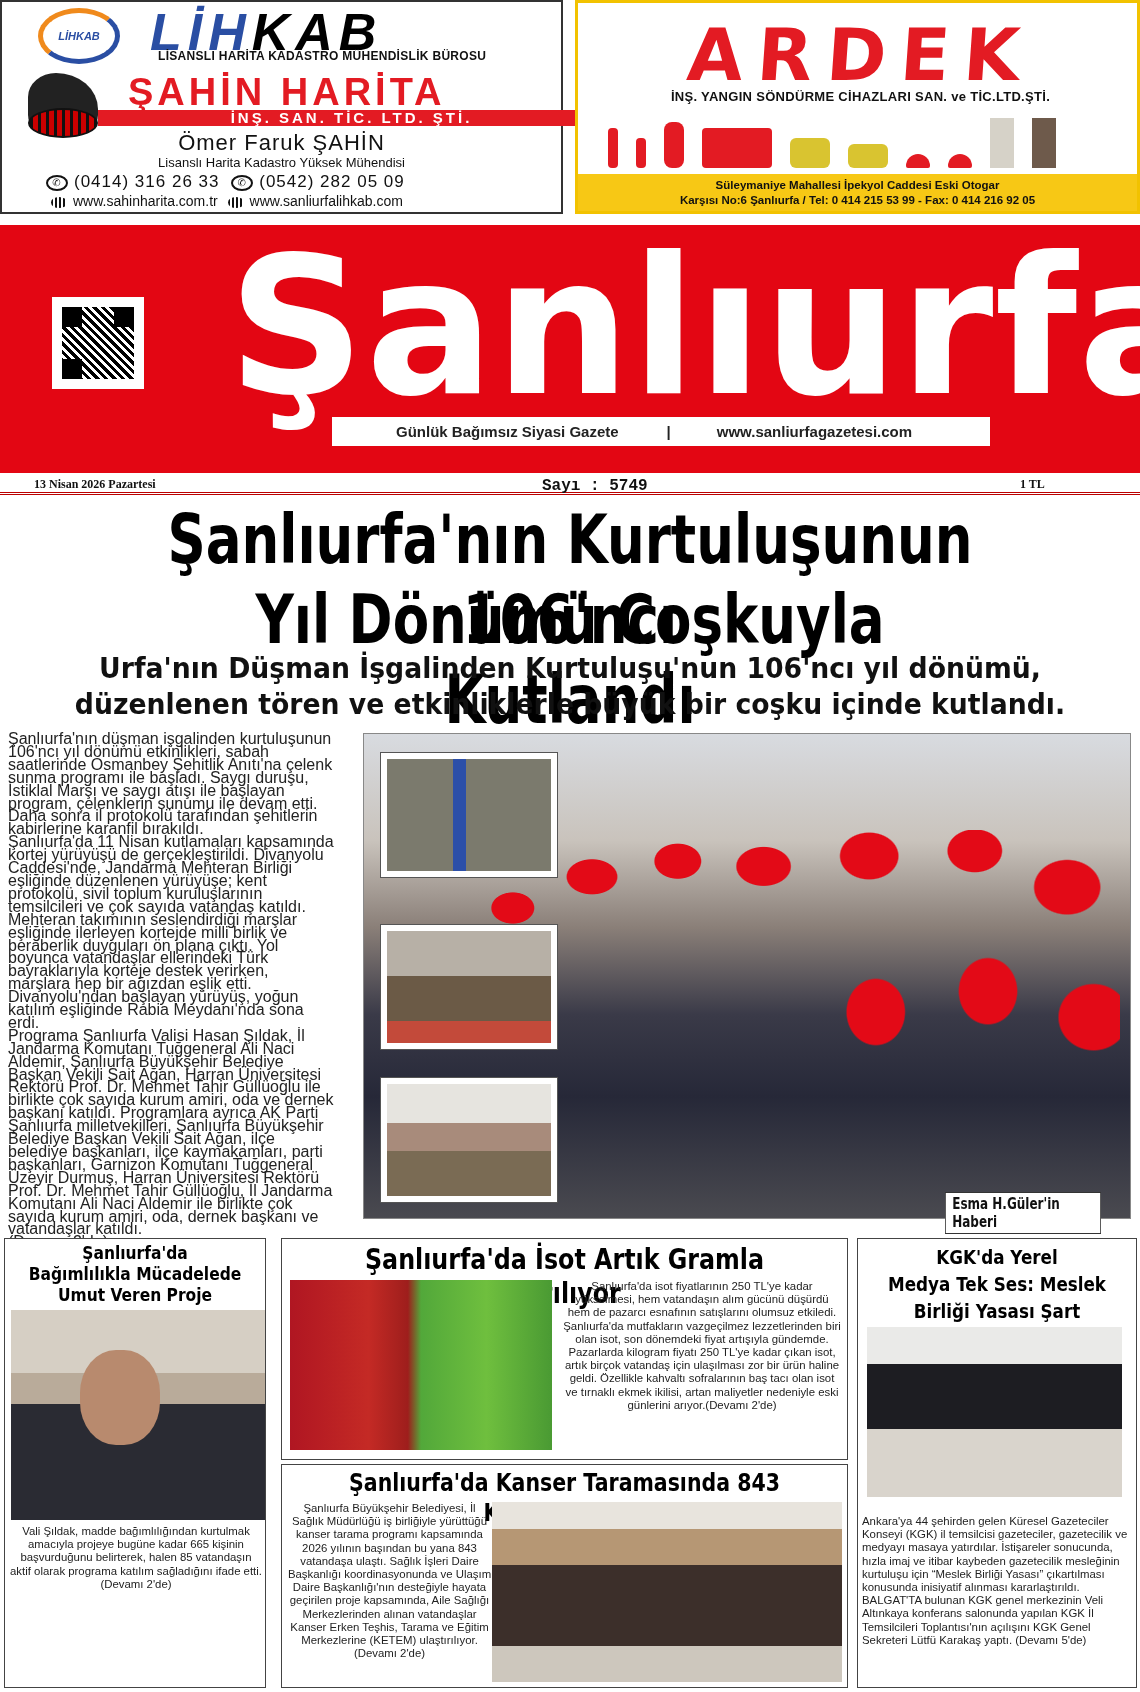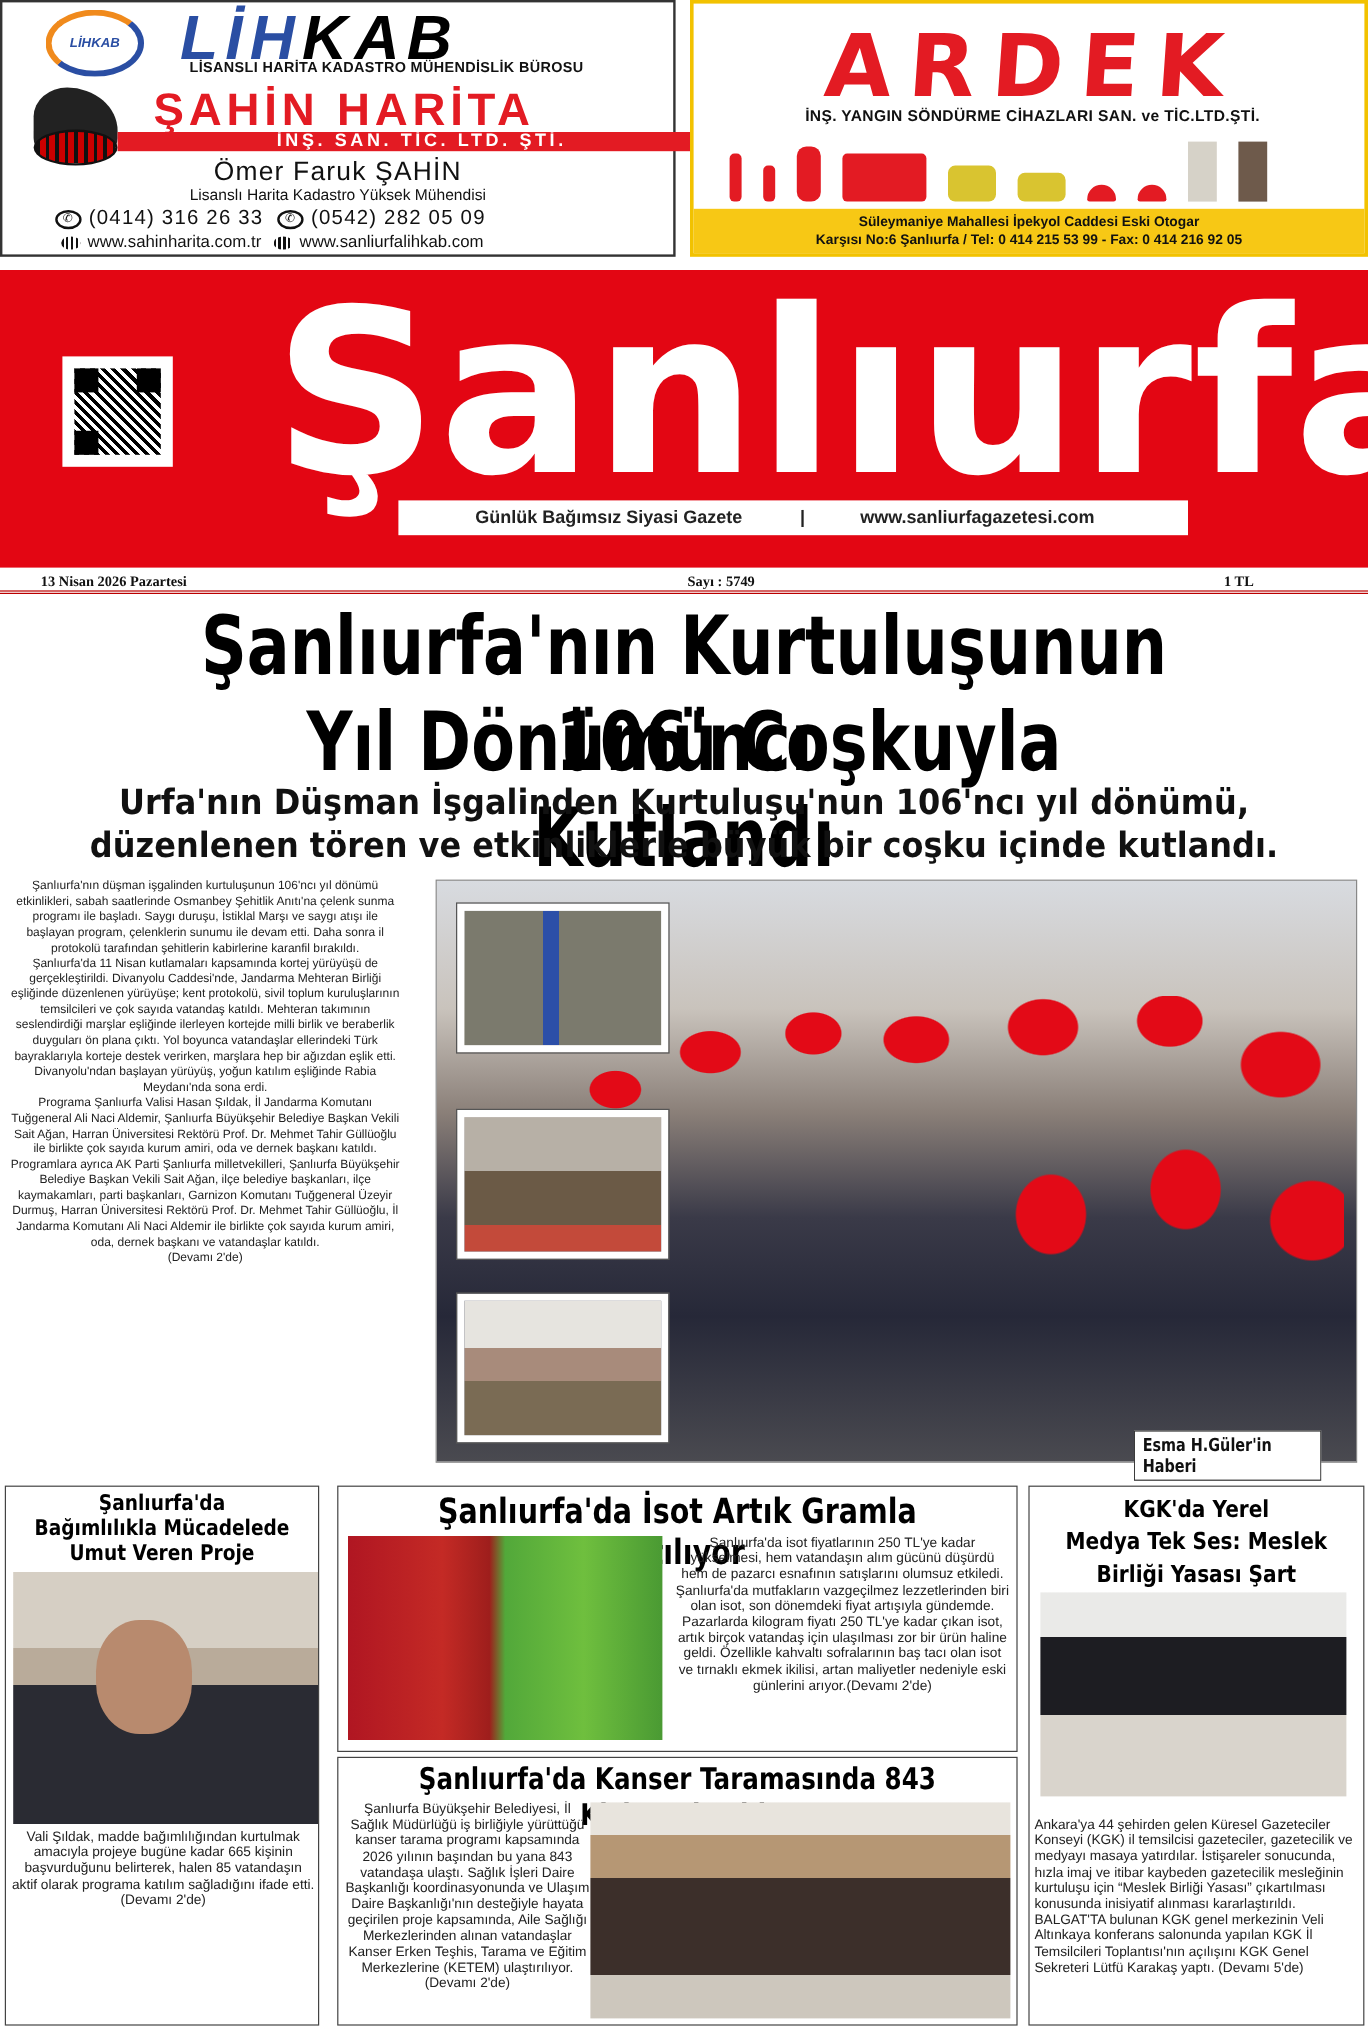--- a/index.html
+++ b/index.html
@@ -36,30 +36,30 @@
  linear-gradient(#000,#000) 0 52px/20px 20px no-repeat,
  repeating-linear-gradient(45deg,#000 0 3px,#fff 3px 6px),
  #fff}
 .mast-title{left:228px;top:228px;font-size:190px;font-weight:bold;color:#fff;line-height:200px;letter-spacing:1px;font-family:"DejaVu Sans",sans-serif}
 .mast-bar{left:332px;top:417px;width:658px;height:29px;background:#fff;display:flex;align-items:center;font-size:15px;font-weight:bold;color:#222}
 .mast-bar .tag{margin-left:64px}
 .mast-bar .sep{margin-left:48px}
 .mast-bar .url{margin-left:46px}
 .datebar{left:0;top:473px;width:1140px;height:22px;font-family:"Liberation Serif",serif;font-weight:bold;font-size:12px;border-bottom:3px double #b00;}
 .date{left:34px;top:477px;font-family:"Liberation Serif",serif;font-weight:bold;font-size:12px}
-.issue{left:573px;top:477px;font-family:Liberation Serif, serif;font-weight:bold;font-size:12px}
+.issue{left:542px;top:477px;font-family:Liberation Mono, monospace;font-weight:bold;font-size:16px}
 .price{left:1020px;top:477px;font-family:"Liberation Serif",serif;font-weight:bold;font-size:12px}
 
 .hl{left:0;width:1140px;text-align:center;font-family:"DejaVu Sans",sans-serif;font-weight:bold;color:#000;transform:scaleX(.78);transform-origin:center}
 .hl1{top:500px;font-size:68px;line-height:80px}
 .hl2{top:580px;font-size:68px;line-height:80px}
 .sub{left:0;width:1140px;text-align:center;font-family:"DejaVu Sans",sans-serif;font-weight:bold;font-size:29px;line-height:36px;transform:scaleX(.92);transform-origin:center}
 .sub1{top:650px}.sub2{top:686px}
 
-.lead-text{left:8px;top:733px;width:326px;font-size:10px;line-height:12.9px;text-align:center;color:#222}
+.lead-text{left:8px;top:733px;width:326px;font-size:16px;line-height:12.9px;text-align:left;color:#222}
 .lead-text p{margin:0}
 .lead-photo{left:363px;top:733px;width:768px;height:486px;border:1px solid #888;background:
  linear-gradient(180deg,#d8dbe0 0%,#c9c3bc 22%,#8a7f78 40%,#3a3a48 58%,#262838 75%,#4a4a50 100%)}
 .crowd-flags{left:460px;top:830px;width:660px;height:260px;background:
  radial-gradient(ellipse 22px 16px at 8% 30%,#e30a17 95%,transparent),
  radial-gradient(ellipse 26px 18px at 20% 18%,#e30a17 95%,transparent),
  radial-gradient(ellipse 24px 18px at 33% 12%,#e30a17 95%,transparent),
  radial-gradient(ellipse 28px 20px at 46% 14%,#e30a17 95%,transparent),
  radial-gradient(ellipse 30px 24px at 62% 10%,#e30a17 95%,transparent),
  radial-gradient(ellipse 28px 22px at 78% 8%,#e30a17 95%,transparent),

